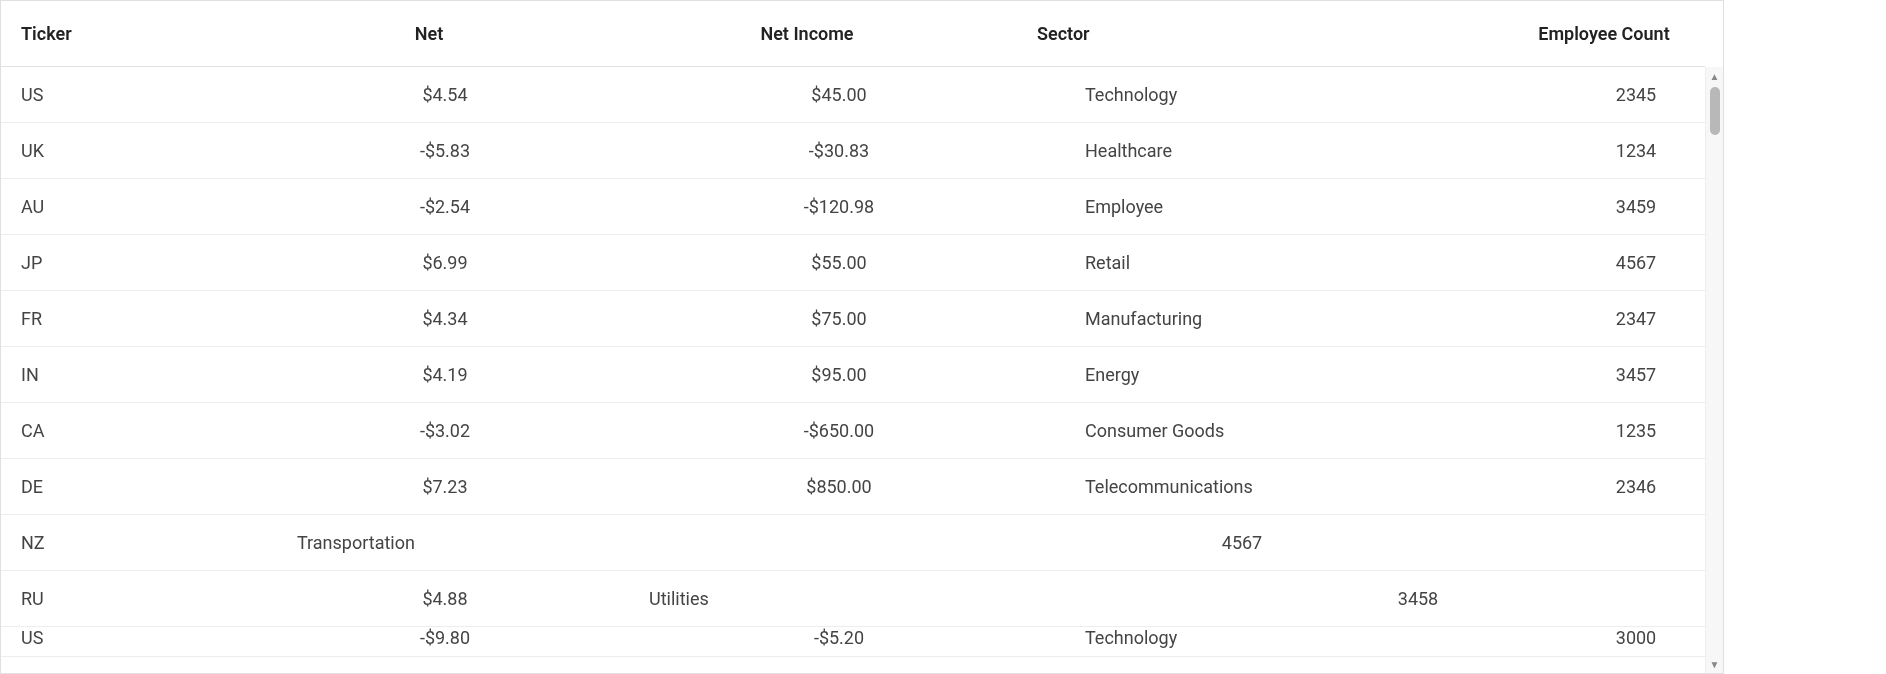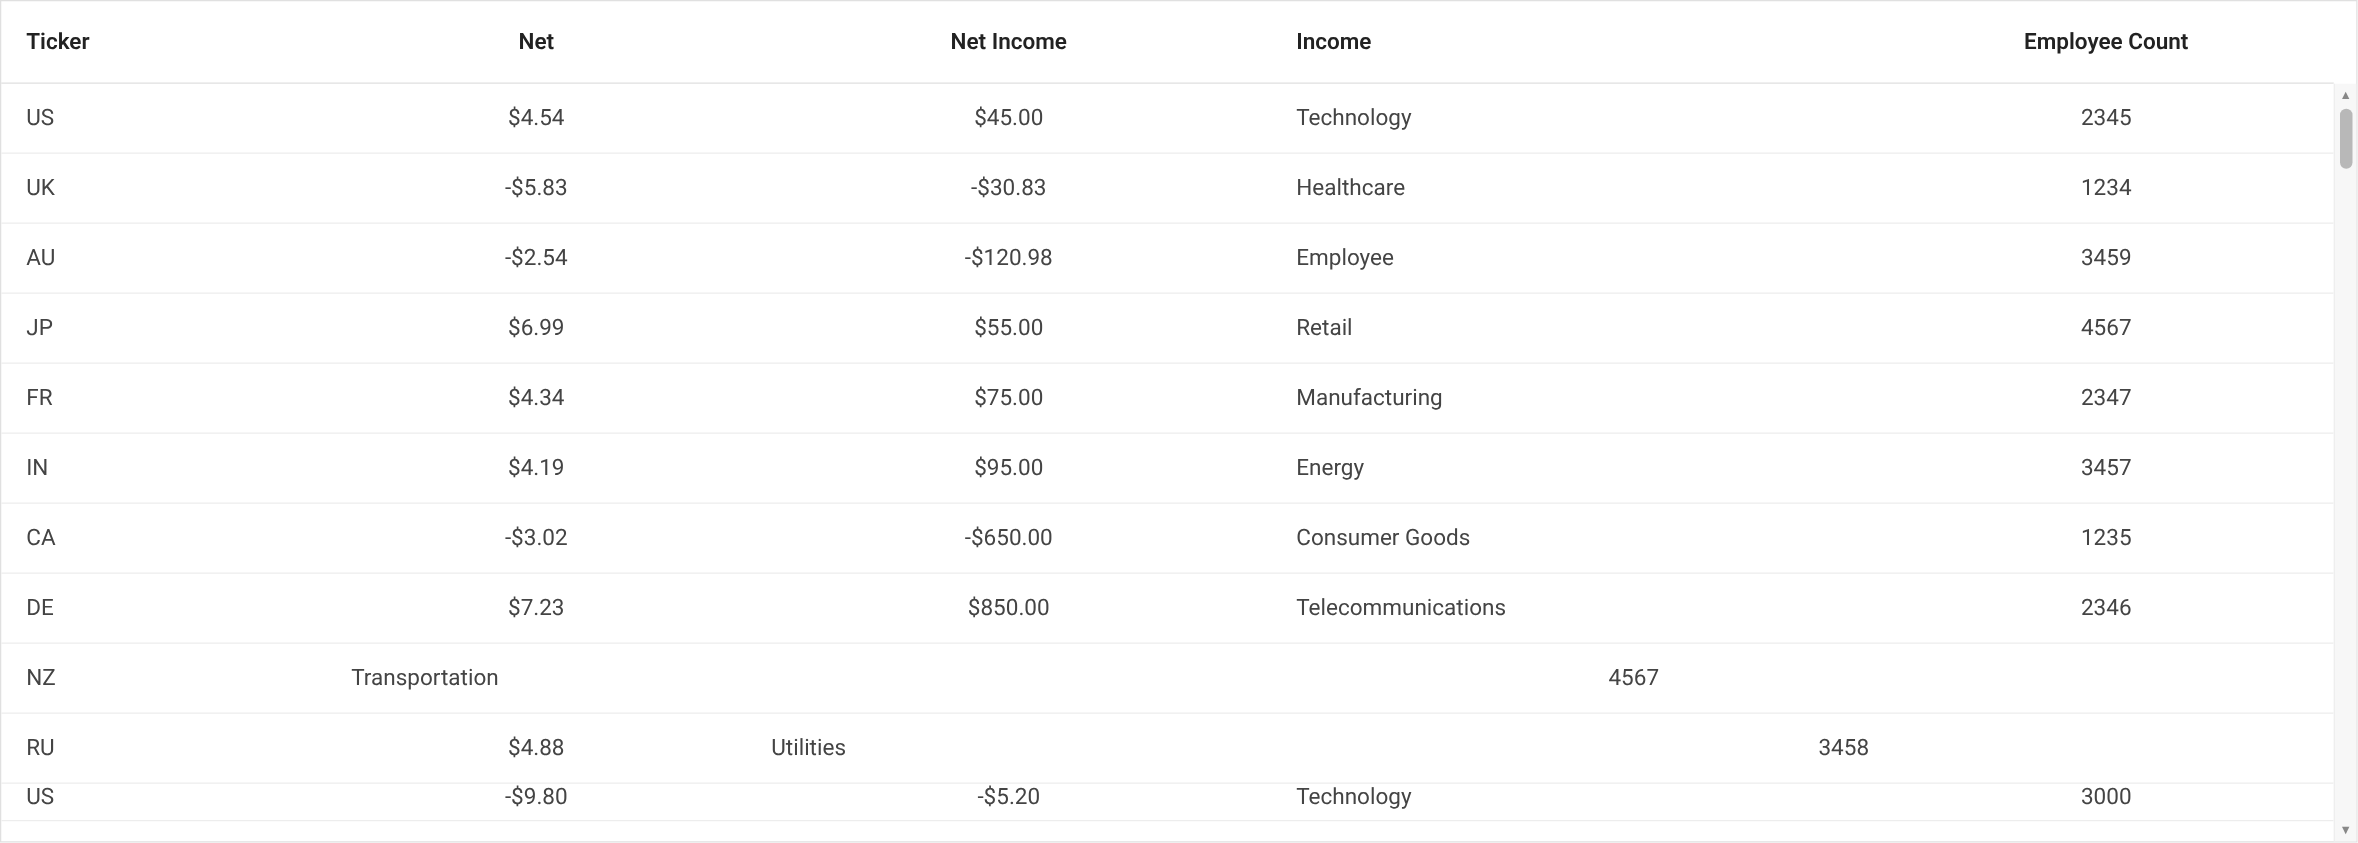--- a/index.html
+++ b/index.html
@@ -7,21 +7,21 @@
       margin: 0;
       padding: 0;
     }
     body {
       font-family: -apple-system, BlinkMacSystemFont, "Segoe UI", Roboto, "Helvetica Neue", Arial, sans-serif;
       font-size: 18px;
       color: #333;
       background: #fff;
     }
     .grid-wrapper {
-      width: 1886px;
+      width: 1724px;
       height: 674px;
       display: flex;
       flex-direction: column;
       border: 1px solid #e0e0e0;
       position: relative;
     }
     .grid-viewport {
       flex: 0 0 auto;
       width: calc(100% - 18px);
     }
@@ -34,20 +34,21 @@
     .body-area {
       height: calc(674px - 66px - 2px);
       overflow: hidden;
       position: relative;
     }
     .data-row {
       display: flex;
       height: 56px;
       align-items: center;
       border-bottom: 1px solid #ededed;
+      gap: 16px;
     }
     .cell {
       padding: 0 20px;
       overflow: hidden;
       text-overflow: ellipsis;
       white-space: nowrap;
       color: #444;
     }
     .header-cell {
       font-weight: 600;
@@ -110,21 +111,21 @@
   </style>
 </head>
 <body>
 
 <div class="grid-wrapper">
   <div class="grid-viewport">
     <div class="header-row">
       <div class="cell header-cell col-ticker">Ticker</div>
       <div class="cell header-cell col-net">Net</div>
       <div class="cell header-cell col-netincome">Net Income</div>
-      <div class="cell header-cell col-sector">Income</div>
+      <div class="cell header-cell col-sector">Sector</div>
       <div class="cell header-cell col-employee">Employee Count</div>
     </div>
     <div class="body-area">
       <div class="data-row">
         <div class="cell col-ticker">US</div>
         <div class="cell col-net">$4.54</div>
         <div class="cell col-netincome">$45.00</div>
         <div class="cell col-sector">Technology</div>
         <div class="cell col-employee">2345</div>
       </div>

